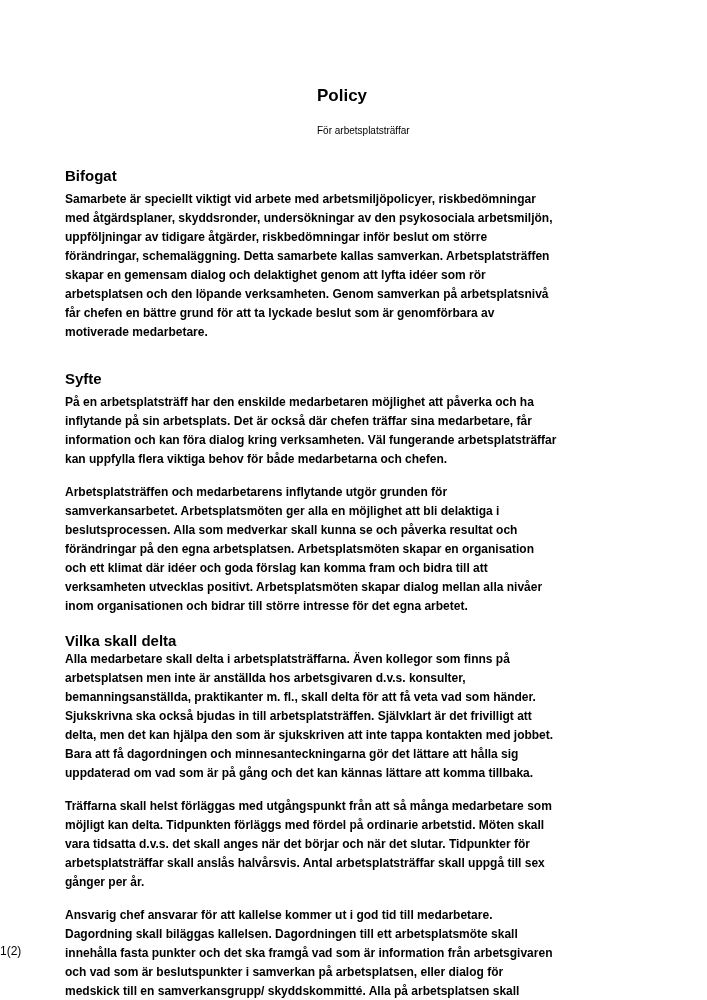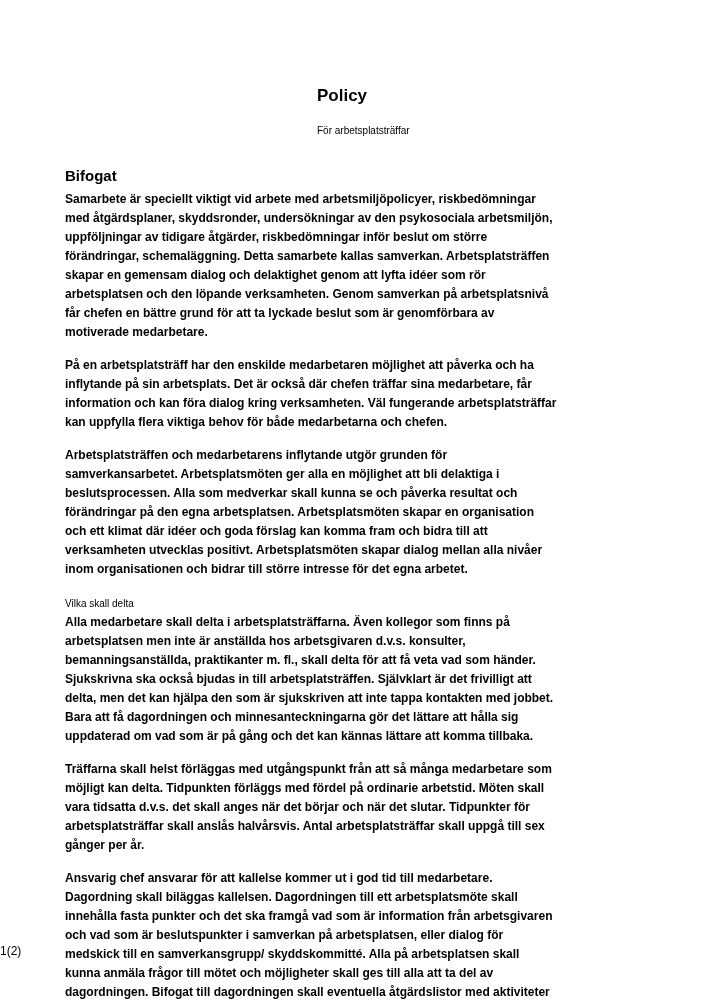--- a/index.html
+++ b/index.html
@@ -42,22 +42,22 @@
   .hl {
     background: var(--highlight, #ffff00);
   }
   h2 {
     font-size: 15px;
     font-weight: bold;
     line-height: 17px;
     margin: 28px 0 6px 0;
   }
   h3 {
-    font-size: 10px;
-    font-weight: normal;
+    font-size: 15px;
+    font-weight: bold;
     line-height: 14.4px;
     margin: 18px 0 2px 0;
   }
   p.body {
     font-size: 12px;
     line-height: 19px;
     margin: 0 0 14px 0;
     font-weight: bold;
   }
   section { margin: 0; }
@@ -80,20 +80,21 @@
     <div class="doc-subtitle">För arbetsplatsträffar</div>
   </header>
 
 
   <section>
     <h2>Bifogat</h2>
     <p class="body">Samarbete är speciellt viktigt vid arbete med arbetsmiljöpolicyer, riskbedömningar med åtgärdsplaner, skyddsronder, undersökningar av den psykosociala arbetsmiljön, uppföljningar av tidigare åtgärder, riskbedömningar inför beslut om större förändringar, schemaläggning. Detta samarbete kallas samverkan. Arbetsplatsträffen skapar en gemensam dialog och delaktighet genom att lyfta idéer som rör arbetsplatsen och den löpande verksamheten. Genom samverkan på arbetsplatsnivå får chefen en bättre grund för att ta lyckade beslut som är genomförbara av motiverade medarbetare.</p>
   </section>
 
   <section>
+    <h2>Syfte</h2>
     <p class="body">På en arbetsplatsträff har den enskilde medarbetaren möjlighet att påverka och ha inflytande på sin arbetsplats. Det är också där chefen träffar sina medarbetare, får information och kan föra dialog kring verksamheten. Väl fungerande arbetsplatsträffar kan uppfylla flera viktiga behov för både medarbetarna och chefen.</p>
     <p class="body">Arbetsplatsträffen och medarbetarens inflytande utgör grunden för samverkansarbetet. Arbetsplatsmöten ger alla en möjlighet att bli delaktiga i beslutsprocessen. Alla som medverkar skall kunna se och påverka resultat och förändringar på den egna arbetsplatsen. Arbetsplatsmöten skapar en organisation och ett klimat där idéer och goda förslag kan komma fram och bidra till att verksamheten utvecklas positivt. Arbetsplatsmöten skapar dialog mellan alla nivåer inom organisationen och bidrar till större intresse för det egna arbetet.</p>
   </section>
 
   <section>
 
     <h3>Vilka skall delta</h3>
     <p class="body">Alla medarbetare skall delta i arbetsplatsträffarna. Även kollegor som finns på arbetsplatsen men inte är anställda hos arbetsgivaren d.v.s. konsulter, bemanningsanställda, praktikanter m. fl., skall delta för att få veta vad som händer. Sjukskrivna ska också bjudas in till arbetsplatsträffen. Självklart är det frivilligt att delta, men det kan hjälpa den som är sjukskriven att inte tappa kontakten med jobbet. Bara att få dagordningen och minnesanteckningarna gör det lättare att hålla sig uppdaterad om vad som är på gång och det kan kännas lättare att komma tillbaka.</p>
 
     <p class="body">Träffarna skall helst förläggas med utgångspunkt från att så många medarbetare som möjligt kan delta. Tidpunkten förläggs med fördel på ordinarie arbetstid. Möten skall vara tidsatta d.v.s. det skall anges när det börjar och när det slutar. Tidpunkter för arbetsplatsträffar skall anslås halvårsvis. Antal arbetsplatsträffar skall uppgå till sex gånger per år.</p>

